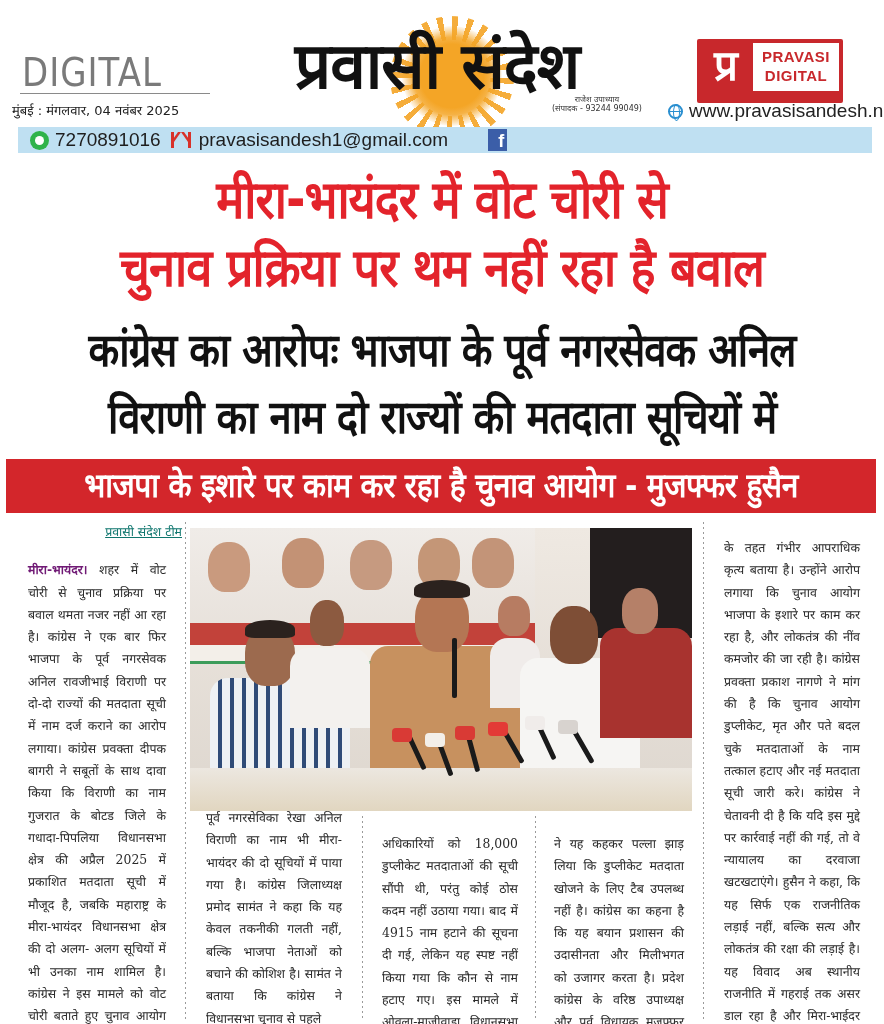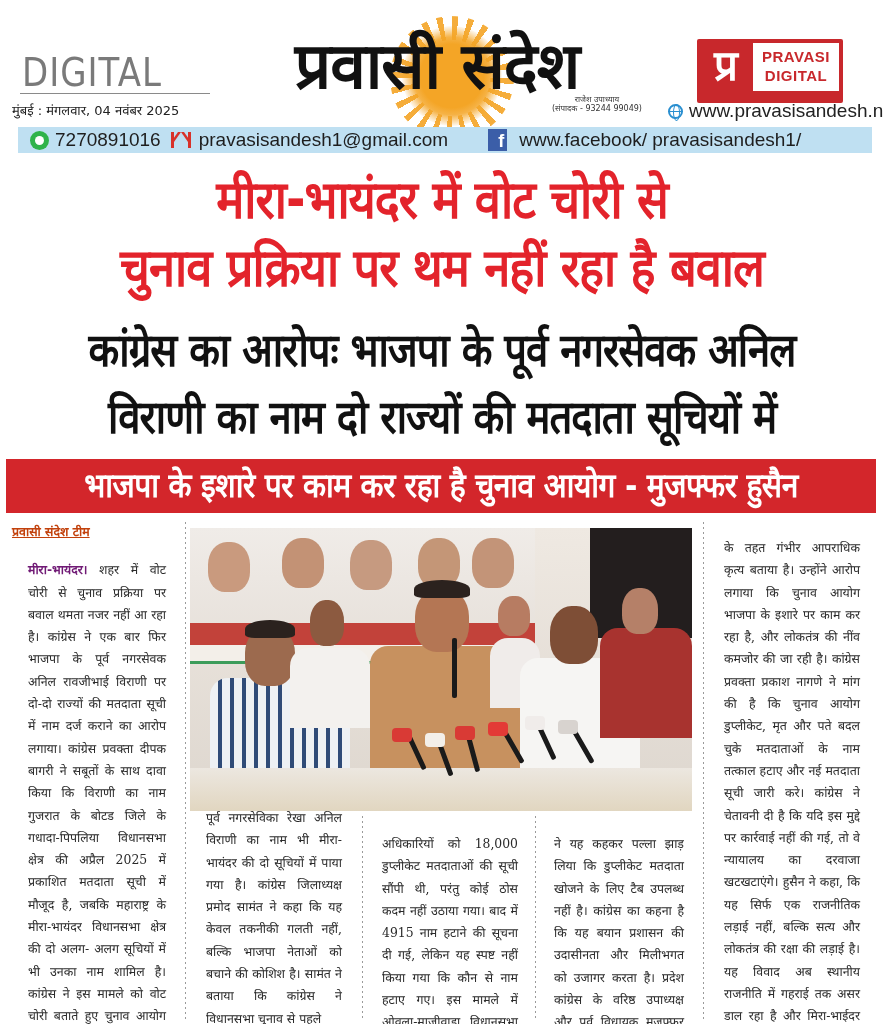--- a/index.html
+++ b/index.html
@@ -53,21 +53,21 @@
   .strap span { display: inline-block; transform: scaleY(1.12); }
 
   
   .col { position: absolute; font-family: "DejaVu Serif", serif; font-size: 12.4px; line-height: 22.3px; text-align: justify; color: #2a2a2a; }
   .col p { margin: 16px; }
   .col-1 { left: 12px; top: 521px; width: 170px; }
   .col-2 { left: 190px; top: 791px; width: 168px; }
   .col-3 { left: 366px; top: 817px; width: 168px; }
   .col-4 { left: 538px; top: 817px; width: 162px; }
   .col-5 { left: 708px; top: 521px; width: 168px; }
-  .byline { display: block; text-align: left; font-weight: bold; text-decoration: underline; color: #c2410c; }
+  .byline { display: block; text-align: right; font-weight: normal; text-decoration: underline; color: #0f766e; }
   .dateline-lead { font-weight: bold; color: #701a75; }
 
   .divider { position: absolute; width: 1px; background: repeating-linear-gradient(to bottom, #9a9a9a 0 2px, transparent 2px 5px); }
 
   
   .photo { position: absolute; left: 190px; top: 528px; width: 502px; height: 283px; overflow: hidden; background: #e9e4df; }
   .ph-wall { position: absolute; left: 0; top: 0; width: 502px; height: 283px; background: linear-gradient(#efe9e2, #ddd6ce); }
   .ph-banner { position: absolute; left: 0; top: 0; width: 345px; height: 100px; background: linear-gradient(#f0ece8, #e8e2dc); }
   .ph-banner-strip { position: absolute; left: 0; top: 95px; width: 345px; height: 22px; background: #c2423a; }
   .ph-banner-strip2 { position: absolute; left: 0; top: 117px; width: 345px; height: 16px; background: #f3efe9; border-bottom: 3px solid #3c9c5a; }
@@ -115,21 +115,20 @@
   <div class="ci">
     <span class="wa-icon"></span>
     <span>7270891016</span>
   </div>
   <div class="ci">
     <span class="gm-icon"></span>
     <span>pravasisandesh1@gmail.com</span>
   </div>
   <div class="ci">
     <span class="fb-icon">f</span>
-    <span>www.facebook/ pravasisandesh1/</span>
   </div>
 </div>
 
 <h1 class="hl-red l1" style="margin:0">मीरा-भायंदर में वोट चोरी से</h1>
 <h1 class="hl-red l2" style="margin:0">चुनाव प्रक्रिया पर थम नहीं रहा है बवाल</h1>
 <h2 class="hl-black l1" style="margin:0">कांग्रेस का आरोपः भाजपा के पूर्व नगरसेवक अनिल</h2>
 <h2 class="hl-black l2" style="margin:0">विराणी का नाम दो राज्यों की मतदाता सूचियों में</h2>
 <div class="strap"><span>भाजपा के इशारे पर काम कर रहा है चुनाव आयोग - मुजफ्फर हुसैन</span></div>
 
 <div class="col col-1">

